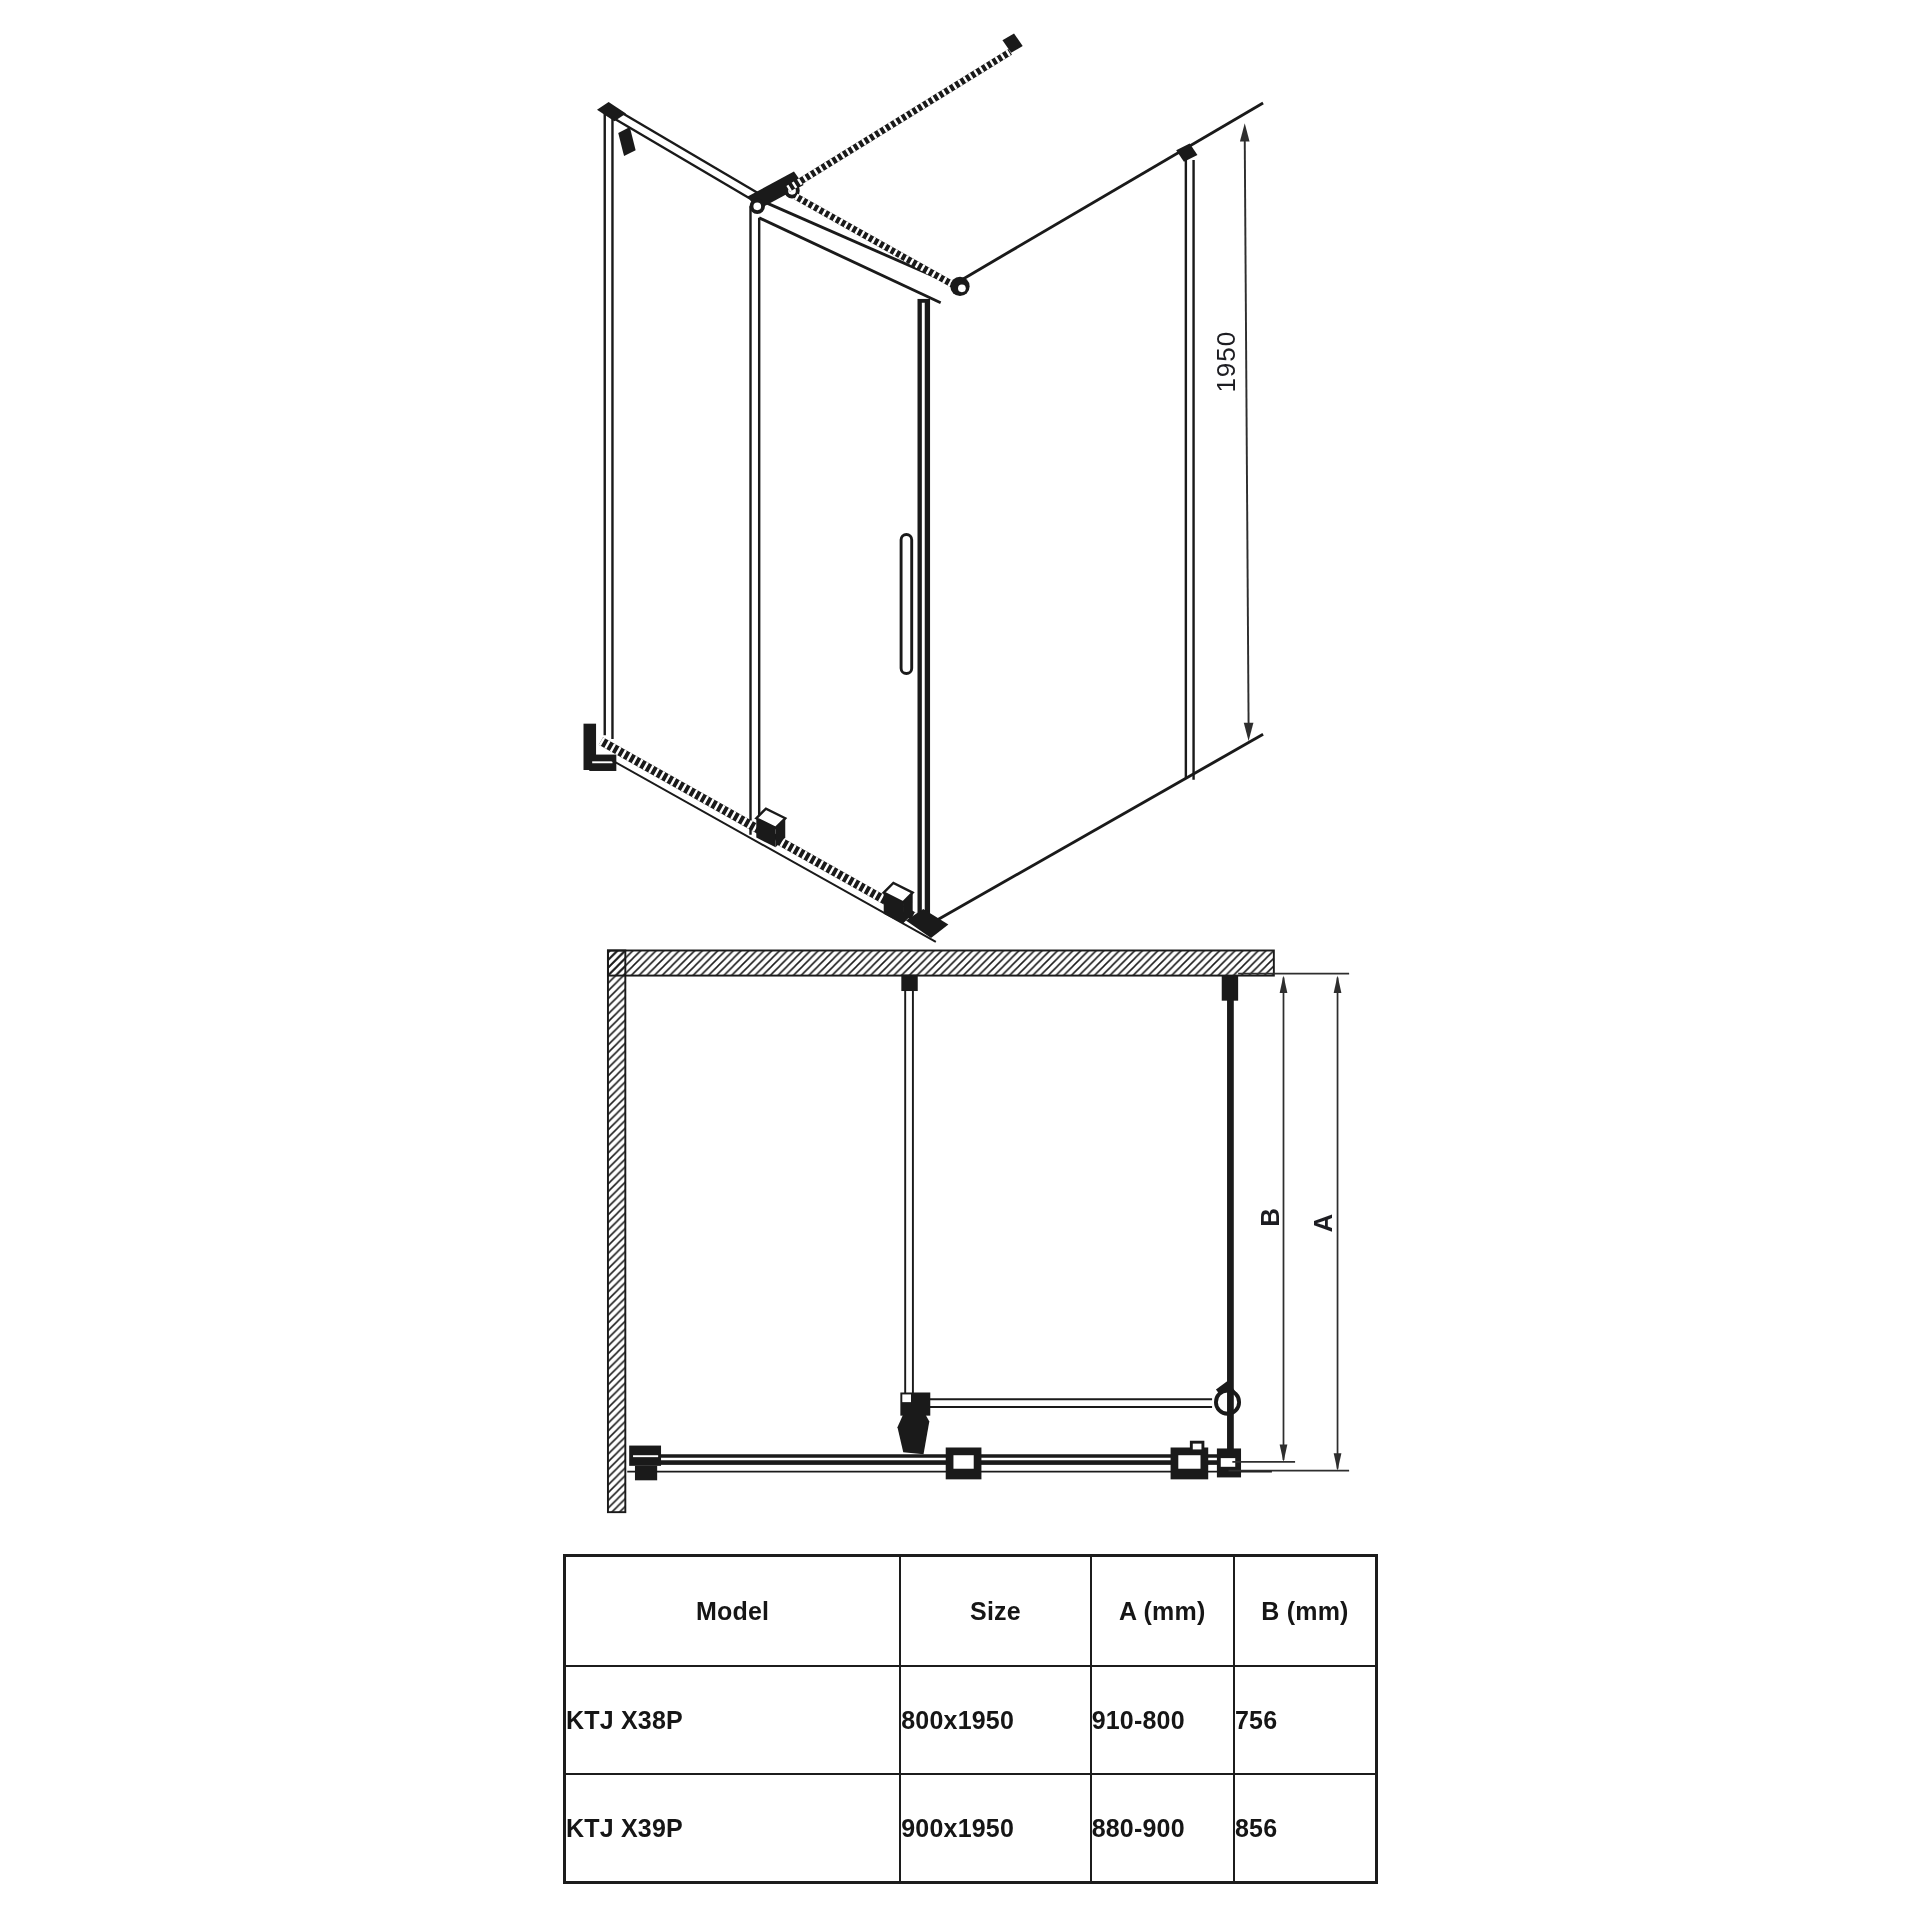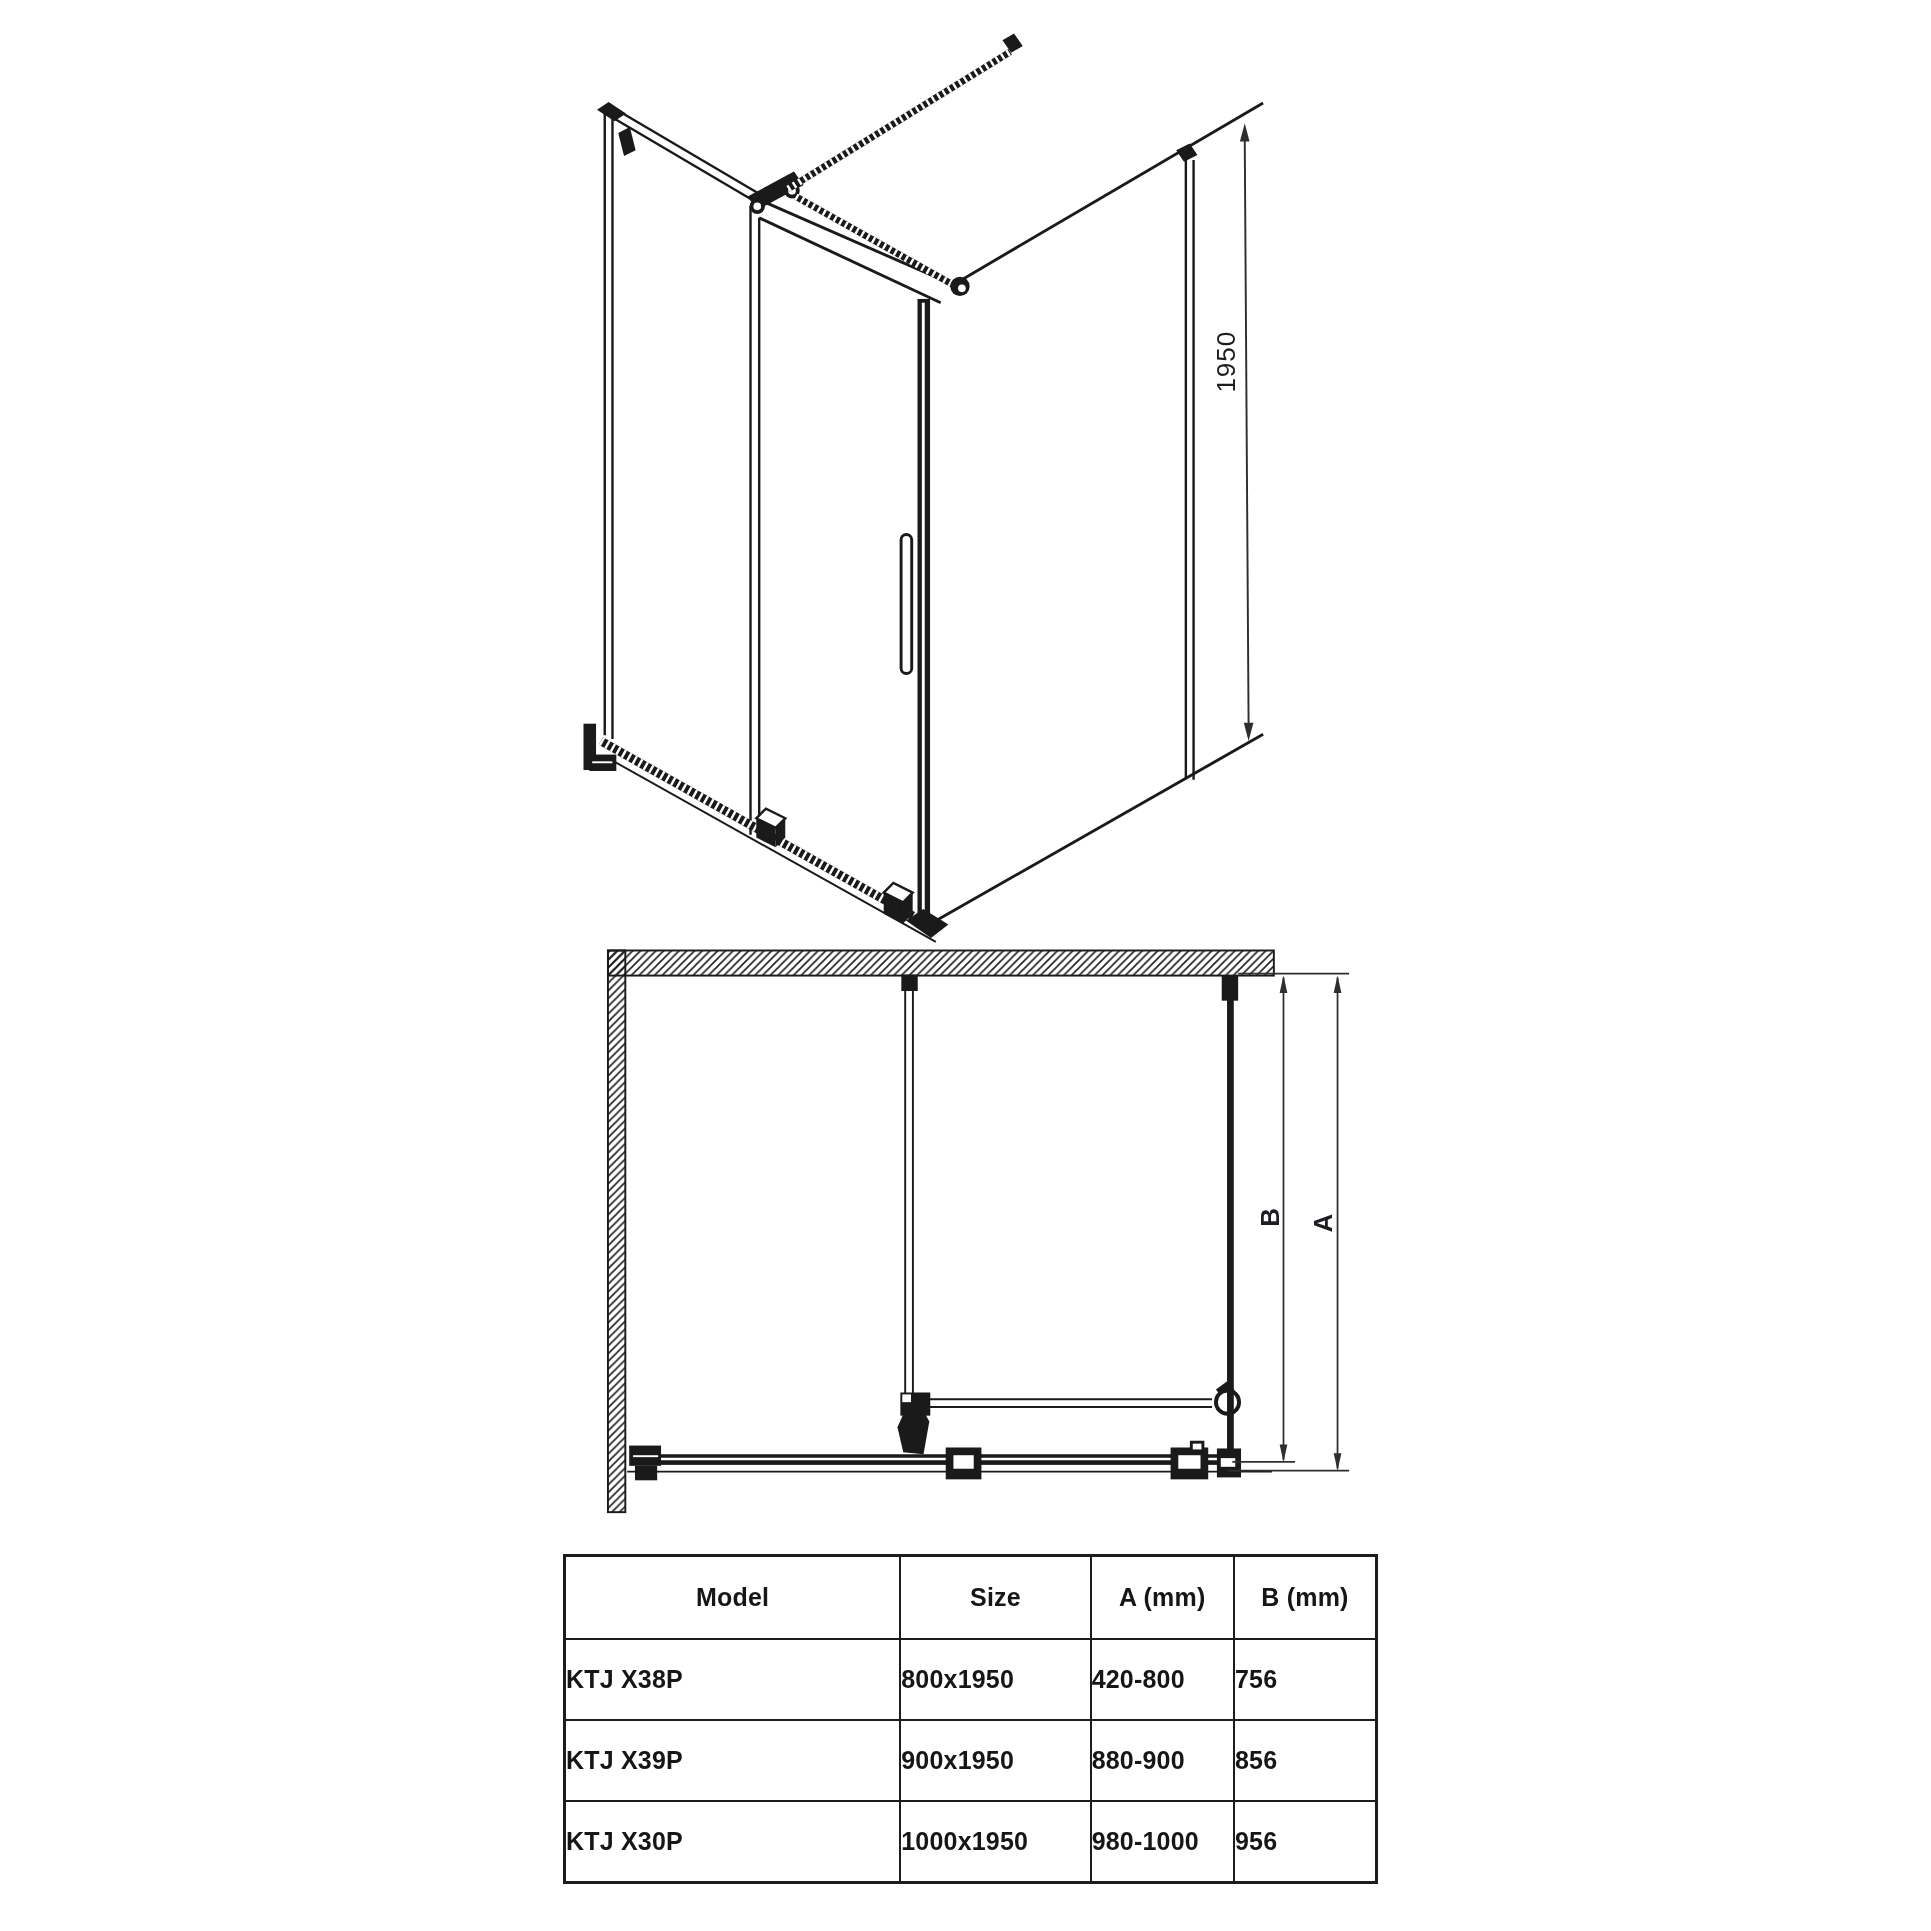--- a/index.html
+++ b/index.html
@@ -198,32 +198,26 @@
     <tbody>
       <tr class="hdr">
         <th>Model</th>
         <th>Size</th>
         <th>A (mm)</th>
         <th>B (mm)</th>
       </tr>
       <tr>
         <td>KTJ X38P</td>
         <td>800x1950</td>
-        <td>420-800</td>
+        <td>910-800</td>
         <td>756</td>
       </tr>
       <tr>
         <td>KTJ X39P</td>
         <td>900x1950</td>
         <td>880-900</td>
         <td>856</td>
       </tr>
-      <tr>
-        <td>KTJ X30P</td>
-        <td>1000x1950</td>
-        <td>980-1000</td>
-        <td>956</td>
-      </tr>
     </tbody>
   </table>
 
 </div>
 
 
 </body></html>

